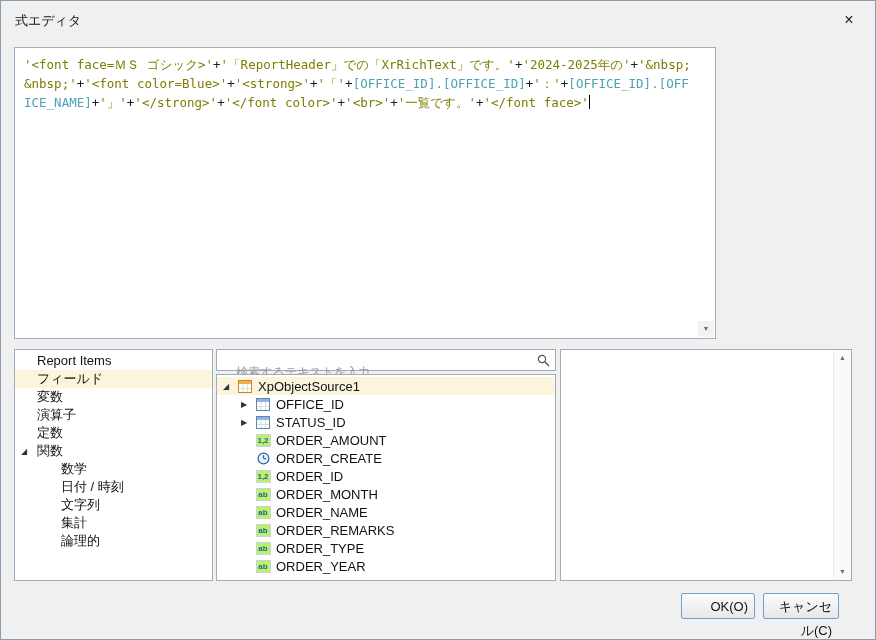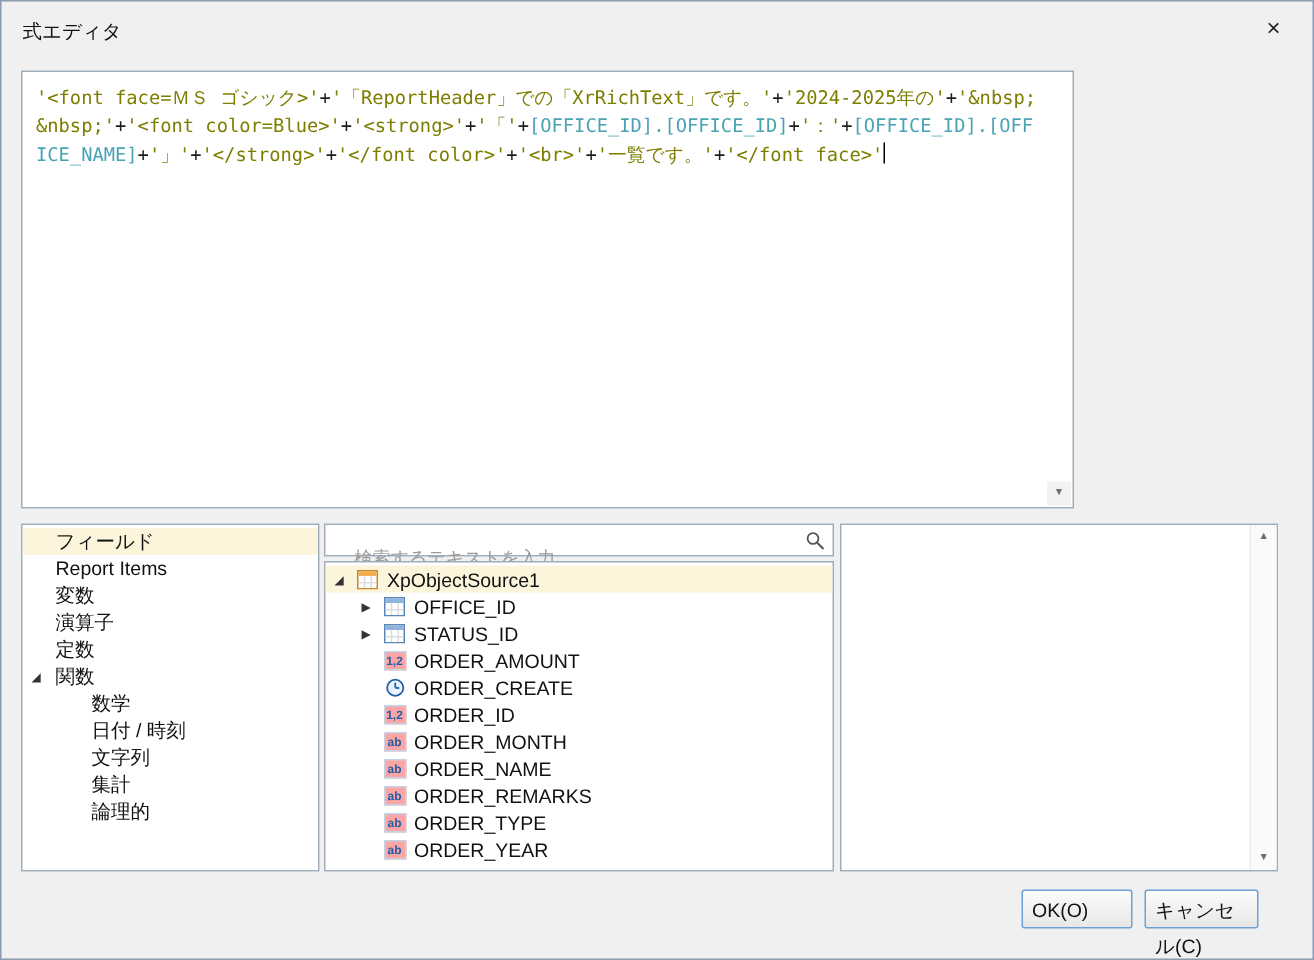--- a/index.html
+++ b/index.html
@@ -41,53 +41,53 @@
   .search-input::placeholder{color:#9a9a9a;}
   .search-icon{position:absolute;right:5px;top:4px;width:13px;height:13px;}
 
   
   .tree-panel{position:absolute;left:215px;top:373px;width:340px;height:207px;background:#fff;border:1px solid #9fadba;box-sizing:border-box;font-size:13px;padding-top:2px;overflow:hidden;}
   .tree-row{position:relative;height:18px;display:flex;align-items:center;padding-left:6px;color:#111;cursor:default;}
   .tree-row.child{padding-left:24px;}
   .tree-row.sel{background:#fcf5dc;}
   .tmarker{display:inline-block;width:14px;font-size:8px;color:#333;text-align:left;flex:0 0 14px;}
   .ticon{display:inline-flex;align-items:center;justify-content:center;width:16px;height:14px;margin-right:5px;flex:0 0 16px;}
-  .badge-icon{display:inline-flex;align-items:center;justify-content:center;width:15px;height:13px;border:1px solid #c3d2e4;background:#fca5a5;font-size:8px;font-weight:bold;color:#1d5fa8;box-sizing:border-box;}
+  .badge-icon{display:inline-flex;align-items:center;justify-content:center;width:15px;height:13px;border:1px solid #c3d2e4;background:#bef264;font-size:8px;font-weight:bold;color:#1d5fa8;box-sizing:border-box;}
   .tlabel{white-space:nowrap;}
 
   
   .detail-panel{position:absolute;left:559px;top:348px;width:292px;height:232px;background:#fff;border:1px solid #9fadba;box-sizing:border-box;}
   .vscroll{position:absolute;right:0;top:0;bottom:0;width:17px;background:#fafafa;border-left:1px solid #ececec;}
   .vs-btn{position:absolute;left:0;width:17px;height:16px;text-align:center;font-size:7px;line-height:16px;color:#6d6d6d;cursor:pointer;}
   .vs-up{top:0;}
   .vs-down{bottom:0;}
 
   
-  .btn{position:absolute;top:592px;height:26px;box-sizing:border-box;background:linear-gradient(#fcfcfc,#e7e7e7);border:1px solid #6da1d4;border-radius:2px;font-size:13px;color:#111;text-align:left;line-height:24px;cursor:pointer;font-family:inherit;}
+  .btn{position:absolute;top:592px;height:26px;box-sizing:border-box;background:linear-gradient(#fcfcfc,#e7e7e7);border:1px solid #6da1d4;border-radius:2px;font-size:13px;color:#111;text-align:right;line-height:24px;cursor:pointer;font-family:inherit;}
   .btn-ok{left:680px;width:74px;}
   .btn-cancel{left:762px;width:76px;}
 </style>
 </head>
 <body>
 
 <div class="dialog">
 
   <div class="titlebar">
     <div class="title">式エディタ</div>
     <div class="close-btn">×</div>
   </div>
 
   <div class="editor">
     <div class="editor-content"><span class="t-str">'&lt;font face=ＭＳ ゴシック&gt;'</span><span class="t-op">+</span><span class="t-str">'「ReportHeader」での「XrRichText」です。'</span><span class="t-op">+</span><span class="t-str">'2024-2025年の'</span><span class="t-op">+</span><span class="t-str">'&amp;nbsp;&amp;nbsp;'</span><span class="t-op">+</span><span class="t-str">'&lt;font color=Blue&gt;'</span><span class="t-op">+</span><span class="t-str">'&lt;strong&gt;'</span><span class="t-op">+</span><span class="t-str">'「'</span><span class="t-op">+</span><span class="t-fld">[OFFICE_ID].[OFFICE_ID]</span><span class="t-op">+</span><span class="t-str">'：'</span><span class="t-op">+</span><span class="t-fld">[OFFICE_ID].[OFFICE_NAME]</span><span class="t-op">+</span><span class="t-str">'」'</span><span class="t-op">+</span><span class="t-str">'&lt;/strong&gt;'</span><span class="t-op">+</span><span class="t-str">'&lt;/font color&gt;'</span><span class="t-op">+</span><span class="t-str">'&lt;br&gt;'</span><span class="t-op">+</span><span class="t-str">'一覧です。'</span><span class="t-op">+</span><span class="t-str">'&lt;/font face&gt;'</span><span class="caret"></span></div>
     <div class="editor-sb-down">▼</div>
   </div>
 
   <div class="cat-panel">
+    <div class="cat-row"><span>Report Items</span></div>
     <div class="cat-row sel"><span>フィールド</span></div>
-    <div class="cat-row"><span>Report Items</span></div>
     <div class="cat-row"><span>変数</span></div>
     <div class="cat-row"><span>演算子</span></div>
     <div class="cat-row"><span>定数</span></div>
     <div class="cat-row"><span class="cat-marker">◢</span><span>関数</span></div>
     <div class="cat-row child"><span>数学</span></div>
     <div class="cat-row child"><span>日付 / 時刻</span></div>
     <div class="cat-row child"><span>文字列</span></div>
     <div class="cat-row child"><span>集計</span></div>
     <div class="cat-row child"><span>論理的</span></div>
   </div>

